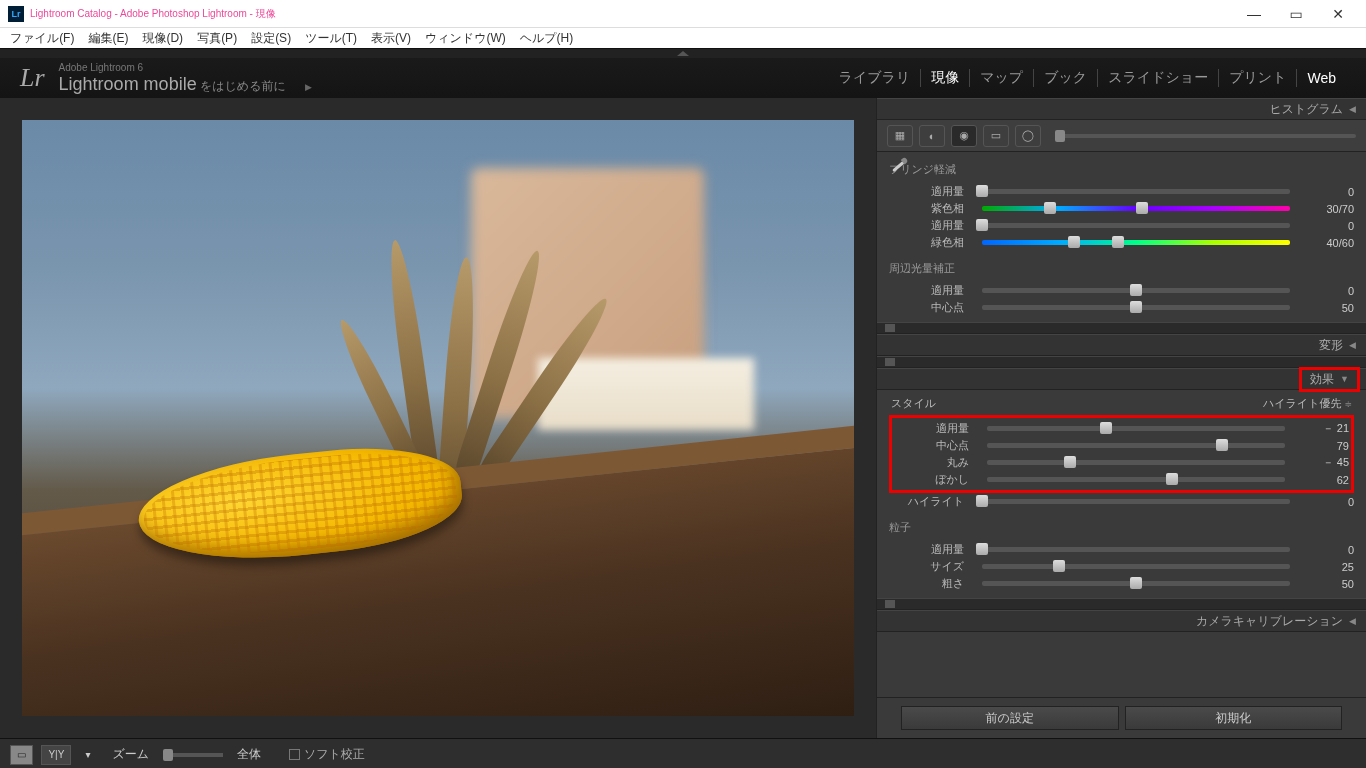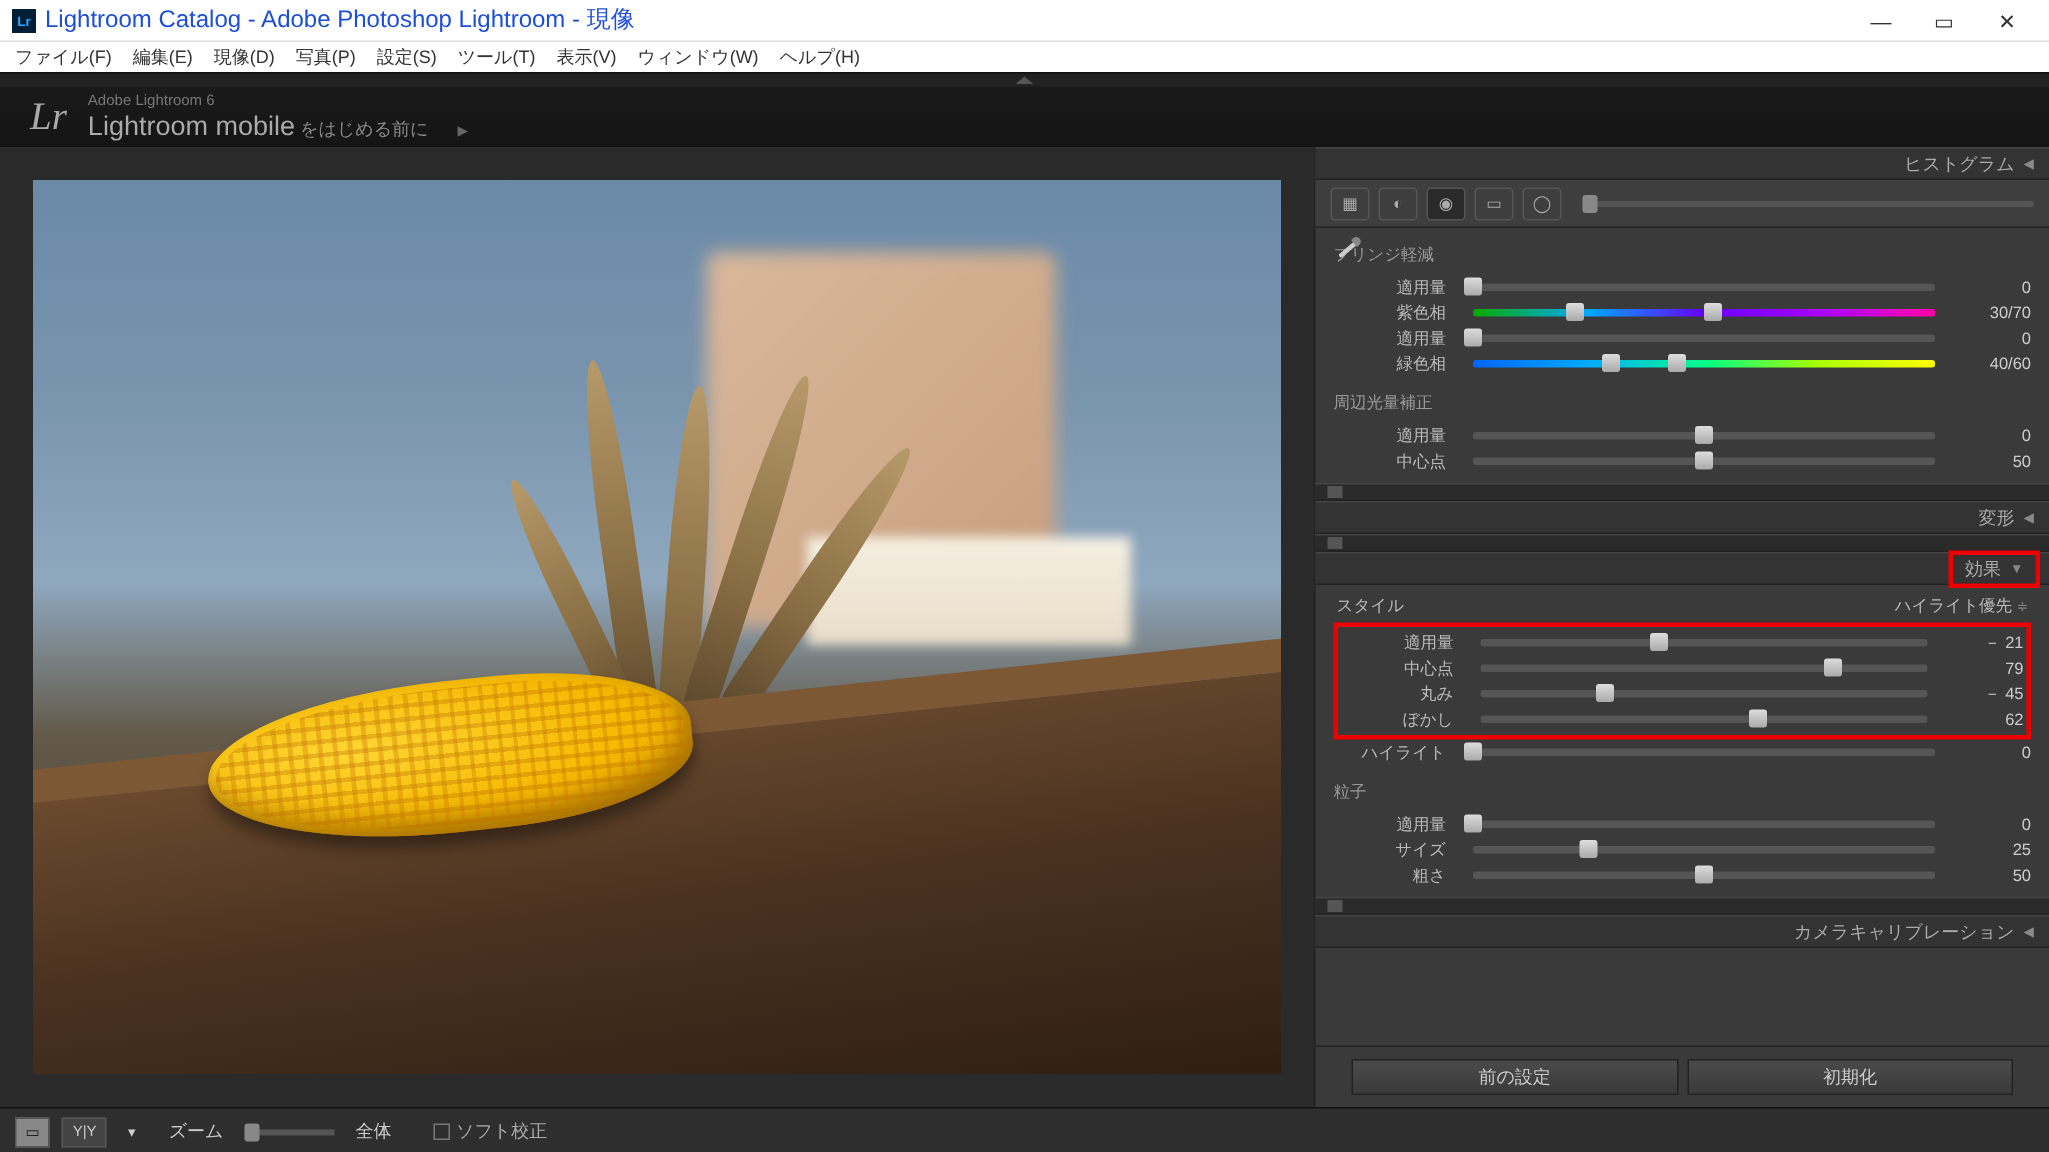--- a/index.html
+++ b/index.html
@@ -1,19 +1,19 @@
 <!DOCTYPE html>
 <html><head>
 <meta charset="utf-8">
 <style>
 *{margin:0;padding:0;box-sizing:border-box;font-family:"Meiryo","MS PGothic",sans-serif;user-select:none}
 body{width:1366px;height:768px;background:#fff;overflow:hidden;font-size:12px}
 .titlebar{height:28px;background:#fff;display:flex;align-items:center;padding:0 8px;border-bottom:1px solid #ddd}
 .titlebar .ico{width:16px;height:16px;background:#001e36;color:#31a8ff;display:flex;align-items:center;justify-content:center;font-size:9px;font-weight:bold;margin-right:6px}
-.titlebar .title{flex:1;color:#1d4ed8;font-size:16px}
+.titlebar .title{flex:1;color:#ec4899;font-size:10px}
 .winbtns{display:flex;gap:2px}
 .winbtn{width:40px;height:24px;display:flex;align-items:center;justify-content:center;color:#333;font-size:14px}
 .menubar{height:20px;background:#fff;display:flex;align-items:center;padding:0 4px;gap:2px}
 .menubar span{padding:2px 6px;color:#333;font-size:12px}
 .topacc{height:10px;background:#222;border-top:1px solid #111;display:flex;align-items:center;justify-content:center}
 .topacc .tri{width:0;height:0;border-left:6px solid transparent;border-right:6px solid transparent;border-bottom:5px solid #555}
 .header{height:40px;background:linear-gradient(#1a1a1a,#141414);display:flex;align-items:center;padding:0 20px;color:#999;position:relative}
 .header .lr{font-family:serif;font-style:italic;font-size:26px;color:#aaa;margin-right:14px}
 .header .brandtxt{font-size:10px;color:#777;line-height:1.2}
 .header .brandbig{font-size:18px;color:#aaa}
@@ -100,20 +100,35 @@
 
 <div class="header">
   <div class="lr">Lr</div>
   <div>
     <div class="brandtxt">Adobe Lightroom 6</div>
     <div><span class="brandbig">Lightroom mobile</span>
       <span style="color:#888;font-size:12px">をはじめる前に</span>
       <span style="color:#666;font-size:9px;margin-left:16px">▶</span>
     </div>
   </div>
+  <div class="modules">
+    <div class="mod">ライブラリ</div>
+      <div class="sep"></div>
+    <div class="mod active">現像</div>
+      <div class="sep"></div>
+    <div class="mod">マップ</div>
+      <div class="sep"></div>
+    <div class="mod">ブック</div>
+      <div class="sep"></div>
+    <div class="mod">スライドショー</div>
+      <div class="sep"></div>
+    <div class="mod">プリント</div>
+      <div class="sep"></div>
+    <div class="mod" style="color:#fff">Web</div>
+  </div>
 </div>
 
 <div class="main">
   <div class="preview">
     <div class="pic">
       <div class="sky"></div>
         <div class="bill"></div>
         <div class="sign"></div>
       <div class="husk">
           <span class="h1"></span>

